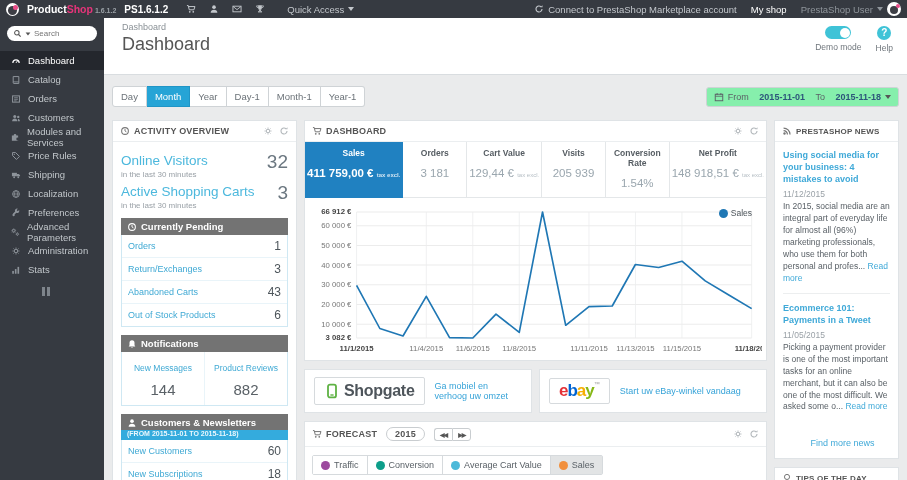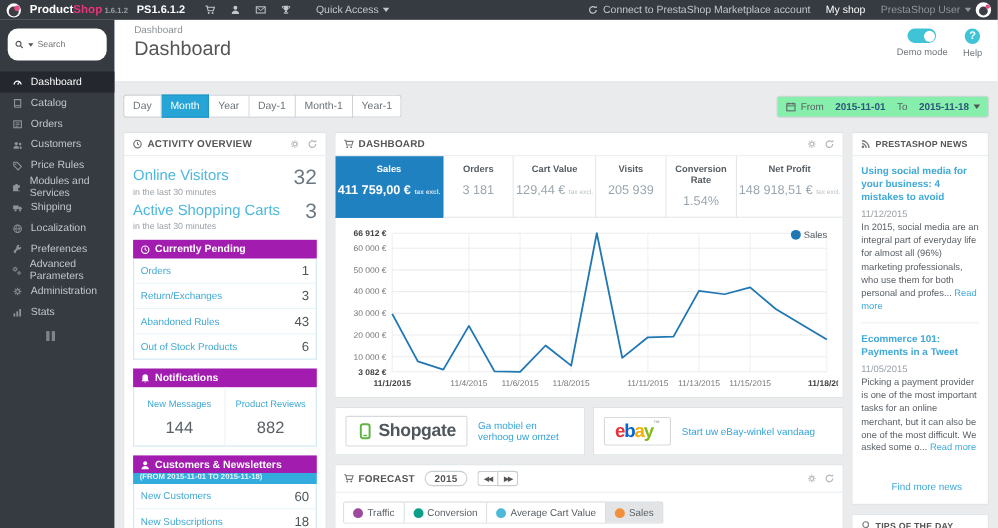--- a/index.html
+++ b/index.html
@@ -18,21 +18,21 @@
   .tb-icons { display:flex; align-items:center; gap:13px; margin-left:10px; color:#c3c7cc; }
   .tb-right { margin-left:auto; display:flex; align-items:center; gap:14px; padding-right:6px; }
   .tb-link { color:#c3c7cc; display:flex; align-items:center; gap:4px; }
   .tb-user { color:#8f959b; display:flex; align-items:center; gap:4px; }
   .avatar { width:14px; height:14px; border-radius:50%; background:#fff; position:relative; overflow:hidden; }
   .avatar::after { content:""; position:absolute; left:3px; top:4px; width:8px; height:8px; border-radius:50%; background:#3d3e45; }
   .avatar::before { content:""; position:absolute; right:1px; top:2px; width:4px; height:4px; border-radius:50%; background:#e84c88; z-index:2; }
   .caret { width:0; height:0; border-left:3px solid transparent; border-right:3px solid transparent; border-top:4px solid currentColor; display:inline-block; }
 
   .sidebar { position:absolute; left:0; top:18px; width:104px; height:462px; background:#363a41; z-index:5; }
-  .search-wrap { margin:8px 7px 10px 7px; background:#fff; border-radius:9px; height:29px; display:flex; align-items:center; padding:0 6px; gap:3px; }
+  .search-wrap { margin:8px 7px 10px 7px; background:#fff; border-radius:9px; height:15px; display:flex; align-items:center; padding:0 6px; gap:3px; }
   .search-wrap input { border:none; outline:none; width:52px; font-size:8px; color:#666; background:transparent; }
   .search-wrap .caret { border-top-color:#555; transform:scale(.8); }
   .menu-item { display:flex; align-items:center; gap:7px; height:19px; padding-left:10px; color:#c2c7cb; font-size:9.5px; cursor:pointer; }
   .menu-item .mi-ic { color:#8d939a; width:11px; display:flex; justify-content:center; }
   .menu-item.active { background:#24272d; color:#fff; }
   .menu-item.active .mi-ic { color:#fff; }
   .menu-collapse { margin:8px 0 0 42px; display:flex; gap:2px; cursor:pointer; }
   .menu-collapse i { width:3px; height:9px; background:#7e848b; display:block; }
 
   .main { position:absolute; left:104px; top:18px; width:803px; height:462px; overflow:hidden; }
@@ -66,21 +66,21 @@
   .panel-tools { margin-left:auto; display:flex; gap:6px; color:#b3b8bc; }
   .panel-tools span { cursor:pointer; }
 
   
   .act-body { padding:6px 8px; }
   .bigstat { display:flex; align-items:flex-start; justify-content:space-between; margin-top:3px; }
   .bigstat .bl a { color:#4cb8dd; font-size:13.5px; text-decoration:none; cursor:pointer; }
   .bigstat .bl .sub { font-size:8px; color:#9aa1a7; margin-top:1px; }
   .bigstat .bv { font-size:19px; color:#6b7780; }
   .sect { margin-top:8px; }
-  .sect-h { background:#a21caf; color:#fff; padding:3px 6px; font-size:9.5px; font-weight:bold; display:flex; align-items:center; gap:4px; }
+  .sect-h { background:#737373; color:#fff; padding:3px 6px; font-size:9.5px; font-weight:bold; display:flex; align-items:center; gap:4px; }
   .sect-sub { background:#34abdd; color:#eaf7fd; padding:0 6px 3px 6px; font-size:7px; font-weight:bold; margin-top:-1px; }
   .sect-table { border:1px solid #cfe8f3; border-top:none; }
   .srow { display:flex; justify-content:space-between; align-items:center; padding:4px 6px; border-bottom:1px solid #e9f4f9; }
   .srow:last-child { border-bottom:none; }
   .srow a { color:#3fa9d4; font-size:9px; text-decoration:none; cursor:pointer; }
   .srow .sv { color:#4d555b; font-size:12px; }
   .twocol { display:flex; border:1px solid #cfe8f3; border-top:none; }
   .twocol .tc { flex:1; text-align:center; padding:5px 2px 7px 2px; }
   .twocol .tc:first-child { border-right:1px solid #e9f4f9; }
   .twocol a { color:#3fa9d4; font-size:8.5px; text-decoration:none; cursor:pointer; }
@@ -243,33 +243,33 @@
             <path d="M1.8 13c0-2.7 2-4.2 4.2-4.2S10.2 10.3 10.2 13z" fill="currentColor"></path>
             <circle cx="11.6" cy="6.2" r="1.9" fill="currentColor"></circle>
             <path d="M11 9.2c1.9.3 3.2 1.7 3.2 3.8h-3" fill="currentColor"></path>
           </svg>
         </span>
         <span>Customers</span>
       </div>
       <div class="menu-item">
         <span class="mi-ic">
           <svg class="ic" width="10" height="10" viewBox="0 0 16 16" fill="none" stroke="none">
+            <path d="M3 5.5h2.8a2.2 2.2 0 1 1 4.4 0H13V9a2.2 2.2 0 1 0 0 4.2v.8H3z" fill="currentColor"></path>
+          </svg>
+        </span>
+        <span>Modules and Services</span>
+      </div>
+      <div class="menu-item">
+        <span class="mi-ic">
+          <svg class="ic" width="10" height="10" viewBox="0 0 16 16" fill="none" stroke="none">
             <path d="M2.5 2.5h4.8l6.2 6.2-4.8 4.8-6.2-6.2z" stroke="currentColor" fill="none" stroke-width="1.6"></path>
             <circle cx="5.3" cy="5.3" r="1.1" fill="currentColor"></circle>
           </svg>
         </span>
         <span>Price Rules</span>
-      </div>
-      <div class="menu-item">
-        <span class="mi-ic">
-          <svg class="ic" width="10" height="10" viewBox="0 0 16 16" fill="none" stroke="none">
-            <path d="M3 5.5h2.8a2.2 2.2 0 1 1 4.4 0H13V9a2.2 2.2 0 1 0 0 4.2v.8H3z" fill="currentColor"></path>
-          </svg>
-        </span>
-        <span>Modules and Services</span>
       </div>
       <div class="menu-item">
         <span class="mi-ic">
           <svg class="ic" width="10" height="10" viewBox="0 0 16 16" fill="none" stroke="none">
             <rect x="1.5" y="4.5" width="8" height="5.5" fill="currentColor"></rect>
             <path d="M9.5 6.5h3l2 2V10h-5z" fill="currentColor"></path>
             <circle cx="5" cy="11.6" r="1.5" fill="currentColor"></circle>
             <circle cx="11.6" cy="11.6" r="1.5" fill="currentColor"></circle>
           </svg>
         </span>
@@ -418,21 +418,21 @@
               <div class="sect-table">
                 <div class="srow">
                   <a>Orders</a>
                   <span class="sv">1</span>
                 </div>
                 <div class="srow">
                   <a>Return/Exchanges</a>
                   <span class="sv">3</span>
                 </div>
                 <div class="srow">
-                  <a>Abandoned Rules</a>
+                  <a>Abandoned Carts</a>
                   <span class="sv">43</span>
                 </div>
                 <div class="srow">
                   <a>Out of Stock Products</a>
                   <span class="sv">6</span>
                 </div>
               </div>
             </div>
             <div class="sect">
               <div class="sect-h">

